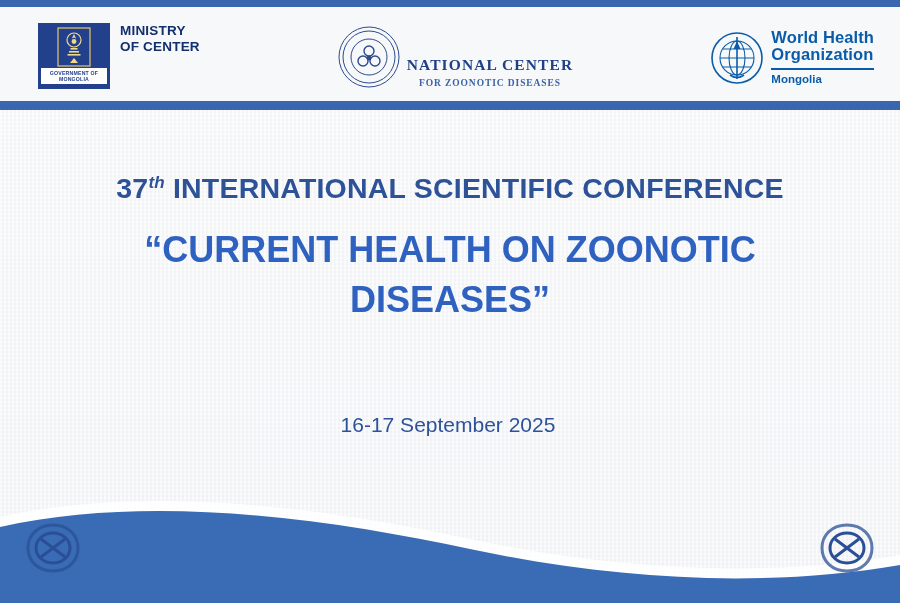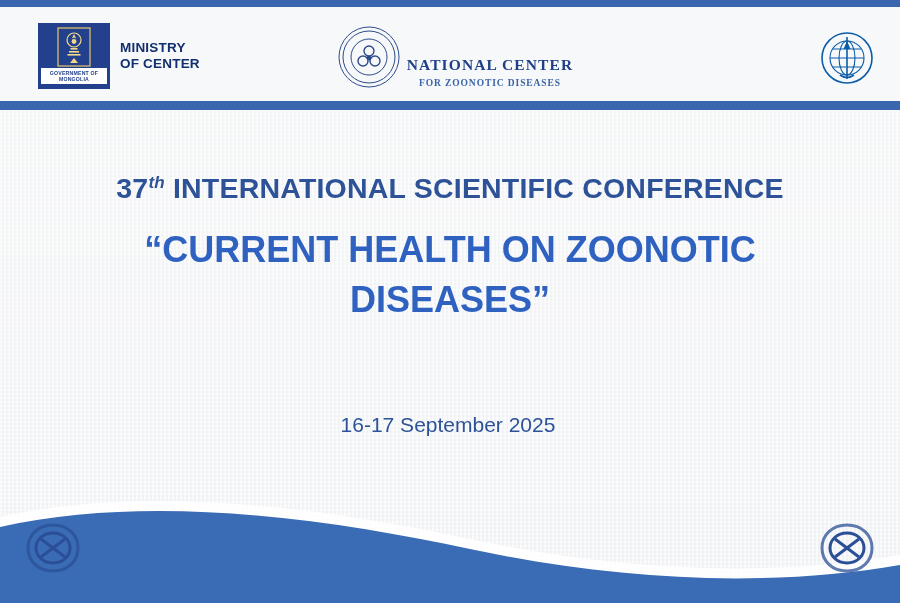--- a/index.html
+++ b/index.html
@@ -54,21 +54,21 @@
     align-items: center;
     justify-content: center;
   }
   .slot-left   { position: absolute; left: 28px;  top: 14px; width: 230px; height: 70px; justify-content: flex-start; }
   .slot-center { position: absolute; left: 330px; top: 14px; width: 250px; height: 72px; }
   .slot-right  { position: absolute; right: 26px; top: 16px; width: 220px; height: 68px; justify-content: flex-end; }
 
   
   .moh {
     display: flex;
-    align-items: center;
+    align-items: flex-start;
     gap: 10px;
     padding-left: 10px;
   }
   .moh-emblem {
     width: 72px;
     height: 66px;
     background: #22408c;
     position: relative;
     display: flex;
     flex-direction: column;
@@ -284,20 +284,26 @@
           <circle cx="27" cy="27" r="25" fill="none" stroke="#0a5ca8" stroke-width="1.6"></circle>
           <circle cx="27" cy="27" r="17" fill="none" stroke="#0a5ca8" stroke-width="1.1"></circle>
           <ellipse cx="27" cy="27" rx="8" ry="17" fill="none" stroke="#0a5ca8" stroke-width="1.1"></ellipse>
           <line x1="10" y1="27" x2="44" y2="27" stroke="#0a5ca8" stroke-width="1.1"></line>
           <line x1="13" y1="18" x2="41" y2="18" stroke="#0a5ca8" stroke-width="1"></line>
           <line x1="13" y1="36" x2="41" y2="36" stroke="#0a5ca8" stroke-width="1"></line>
           <path d="M27 6 v42" stroke="#0a5ca8" stroke-width="1.6"></path>
           <path d="M27 10 l3.5 8 h-7 Z" fill="#0a5ca8"></path>
           <path d="M20 44 q7 5 14 0" fill="none" stroke="#0a5ca8" stroke-width="1.6"></path>
         </svg>
+        <div class="who-text">
+          <div class="who-name">World Health</div>
+          <div class="who-name">Organization</div>
+          <div class="who-rule"></div>
+          <div class="who-country">Mongolia</div>
+        </div>
       </div>
     </div>
   </div>
 
   <div class="header-rule"></div>
 
   <div class="body-area">
 
     <div class="titles">
       <div class="conf-line"><span>37</span><sup>th</sup><span> INTERNATIONAL SCIENTIFIC CONFERENCE</span></div>

